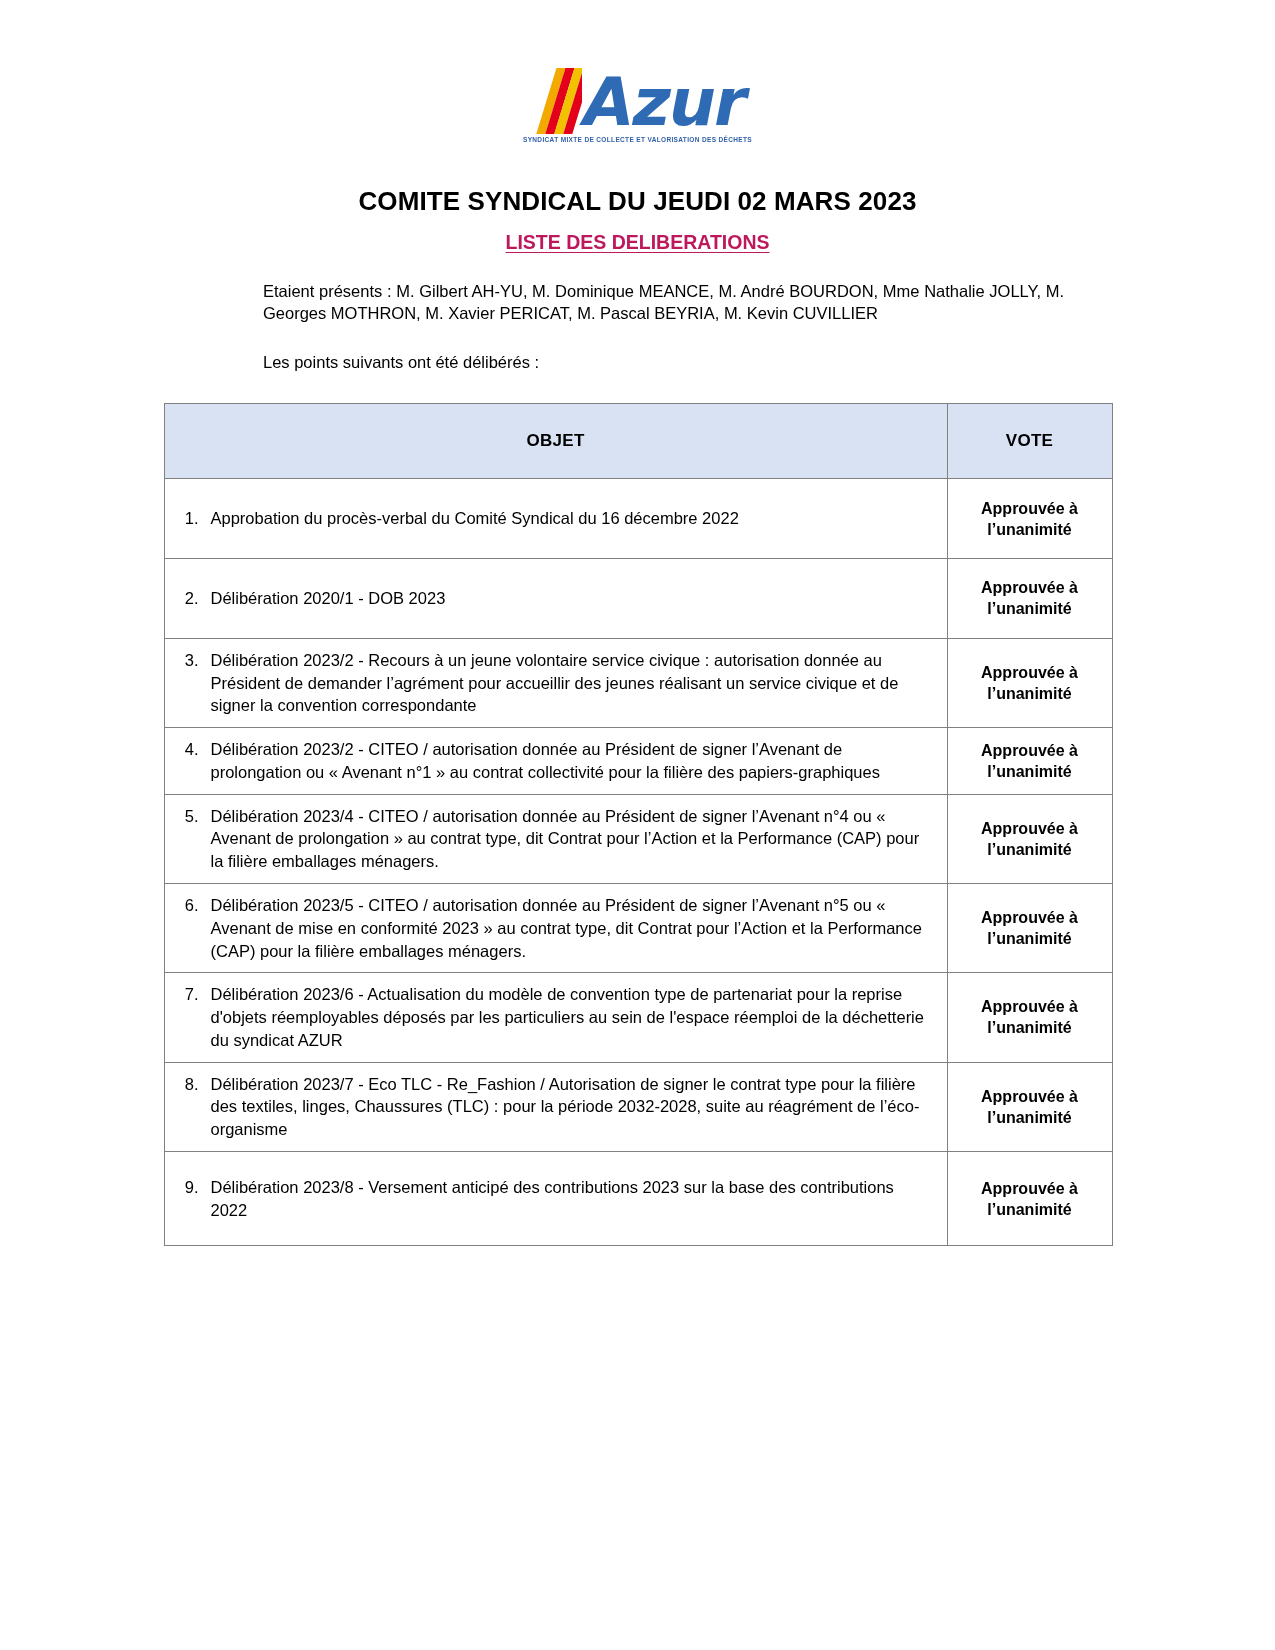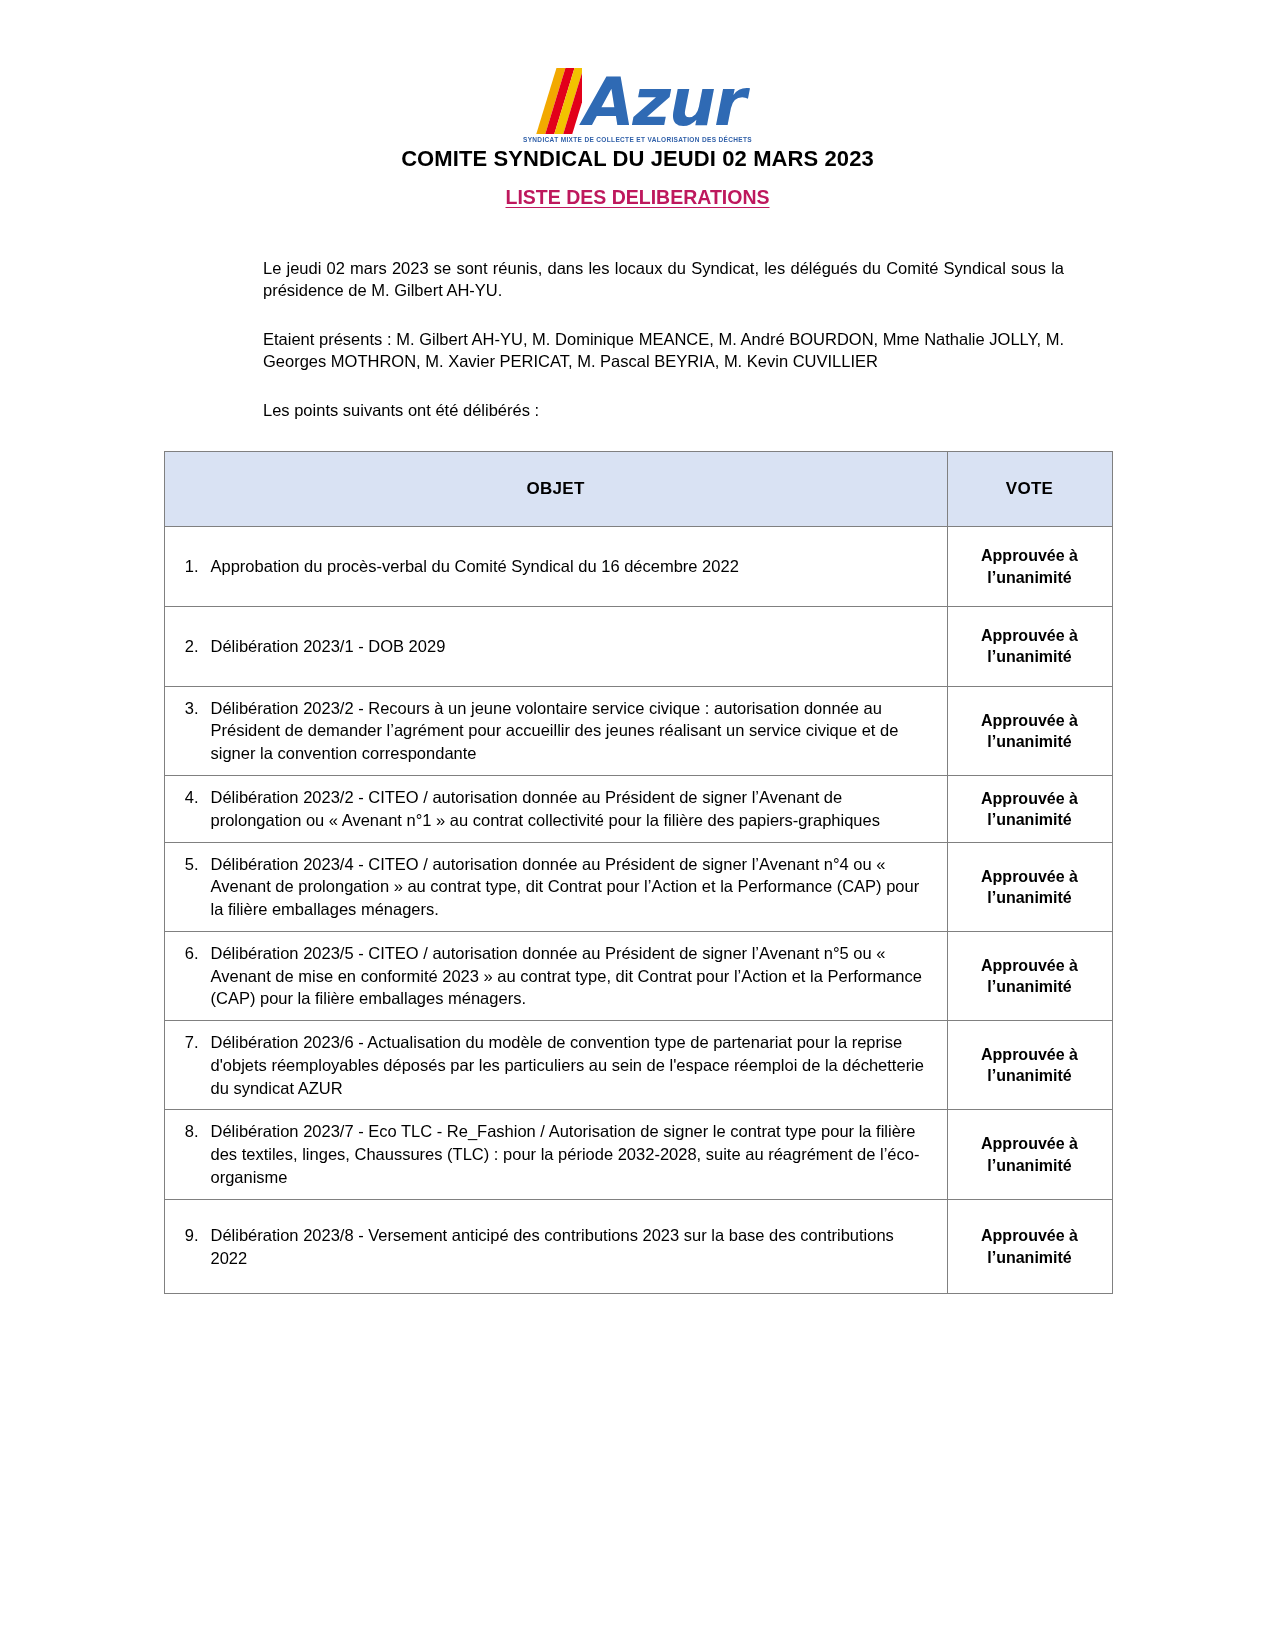--- a/index.html
+++ b/index.html
@@ -74,23 +74,24 @@
     font-weight: bold;
     letter-spacing: 0.35px;
     color: #2f5fa8;
     text-align: center;
     white-space: nowrap;
   }
 
   
   .doc-title {
     text-align: center;
-    font-size: 22px;
+    font-size: 26px;
     font-weight: bold;
     color: #000000;
+    margin-top: 40px;
     letter-spacing: 0.1px;
   }
   .doc-subtitle {
     text-align: center;
     font-size: 19.5px;
     font-weight: bold;
     color: #be185d;
     margin-top: 14px;
     text-decoration: underline;
     text-underline-offset: 3px;
@@ -187,21 +188,20 @@
         <div class="logo-word">Azur</div>
       </div>
       <div class="logo-tagline">SYNDICAT MIXTE DE COLLECTE ET VALORISATION DES DÉCHETS</div>
     </div>
   </div>
 
   <div class="doc-title">COMITE SYNDICAL DU JEUDI 02 MARS 2023</div>
   <div class="doc-subtitle">LISTE DES DELIBERATIONS</div>
 
   <div class="body-wrap">
-    <p class="para first">Le jeudi 02 mars 2023 se sont réunis, dans les locaux du Syndicat, les délégués du Comité Syndical sous la présidence de M. Gilbert AH-YU.</p>
     <p class="para">Etaient présents : M. Gilbert AH-YU, M. Dominique MEANCE, M. André BOURDON, Mme Nathalie JOLLY, M. Georges MOTHRON, M. Xavier PERICAT, M. Pascal BEYRIA, M. Kevin CUVILLIER</p>
     <p class="para nojust">Les points suivants ont été délibérés :</p>
   </div>
 
   <div class="table-wrap">
     <table class="delib">
       <colgroup>
           <col class="c-objet">
           <col class="c-vote">
         </colgroup>
@@ -218,21 +218,21 @@
               <span class="num">1.</span>
               <span class="txt">Approbation du procès-verbal du Comité Syndical du 16 décembre 2022</span>
             </div>
           </td>
           <td class="vote">Approuvée à l’unanimité</td>
         </tr>
         <tr>
           <td class="objet pad-a">
             <div class="num-row">
               <span class="num">2.</span>
-              <span class="txt">Délibération 2023/1 - DOB 2029</span>
+              <span class="txt">Délibération 2020/1 - DOB 2023</span>
             </div>
           </td>
           <td class="vote">Approuvée à l’unanimité</td>
         </tr>
         <tr>
           <td class="objet pad-c">
             <div class="num-row">
               <span class="num">3.</span>
               <span class="txt">Délibération 2023/2 - Recours à un jeune volontaire service civique : autorisation donnée au Président de demander l’agrément pour accueillir des jeunes réalisant un service civique et de signer la convention correspondante</span>
             </div>

